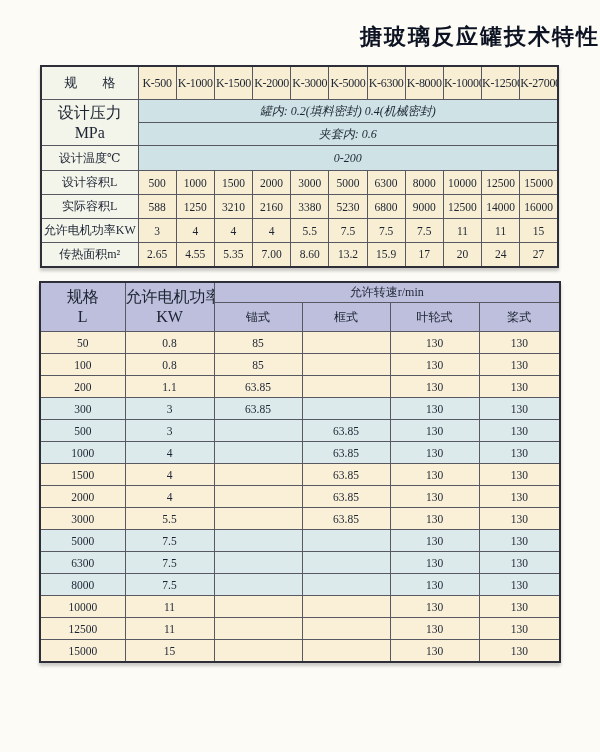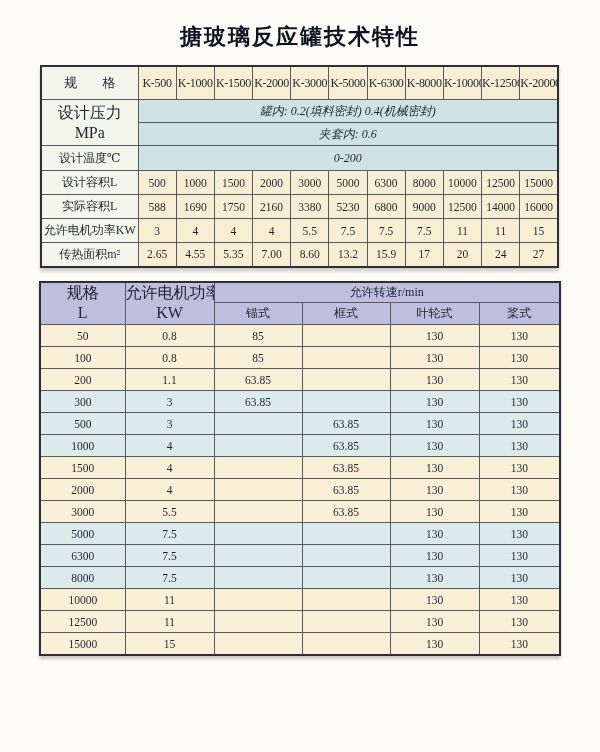--- a/index.html
+++ b/index.html
@@ -6,21 +6,21 @@
   .page{
     width:600px;height:752px;margin:0 auto;position:relative;overflow:hidden;
     background:#fcfbf5;
     font-family:"Liberation Serif","DejaVu Serif",serif;
     color:#1c2432;
   }
   .doc-title{
     text-align:center;font-weight:bold;color:#0d1322;
     font-size:22px;letter-spacing:2px;
   }
-  #title1{padding-top:22px;}
+  #title1{padding-top:22px;text-align:right;}
   #title2{margin-top:46px;}
   table{
     border-collapse:collapse;table-layout:fixed;margin:0 auto;
     border:2px solid #2e2e38;
     box-shadow:0 3px 3px rgba(110,110,110,0.35);
   }
   td,th{
     border:1px solid #585862;
     text-align:center;vertical-align:middle;
     font-weight:normal;padding:0;overflow:hidden;white-space:nowrap;
@@ -33,21 +33,21 @@
   #table1 .t1-blue{background:var(--blue-band,#cfe3e6);font-size:12px;font-style:italic;}
   #table1 .t1-val{background:var(--cream,#f8eed3);}
   #table1 .r-press{height:23px;}
   #table1 .r-temp{height:25px;}
   #table1 .r-data{height:24px;}
   .two-line{line-height:1.25;font-size:16px;}
   
   #table2{width:520px;margin-top:13px;font-size:11.5px;}
   #table2 th{background:var(--lavender,#bdbfdc);font-size:12px;}
   #table2 .r-h1{height:21px;padding-left:31px;}
-  #table2 .r-h2{height:22px;}
+  #table2 .r-h2{height:29px;}
   #table2 tbody td{height:21px;}
   #table2 tr.t2-cream td{background:var(--cream2,#faf0d8);margin-top:44px;}
   #table2 tr.t2-blue td{background:var(--blue-band2,#dceaec);}
 </style>
 </head>
 <body>
 
 <div class="page">
 
   <div class="doc-title" id="title1">搪玻璃反应罐技术特性</div>
@@ -74,21 +74,21 @@
       <th class="t1-model">K-500</th>
           <th class="t1-model">K-1000</th>
           <th class="t1-model">K-1500</th>
           <th class="t1-model">K-2000</th>
           <th class="t1-model">K-3000</th>
           <th class="t1-model">K-5000</th>
           <th class="t1-model">K-6300</th>
           <th class="t1-model">K-8000</th>
           <th class="t1-model">K-10000</th>
           <th class="t1-model">K-12500</th>
-          <th class="t1-model">K-20000</th>
+          <th class="t1-model">K-27000</th>
         </tr>
       <tr class="r-press">
         <td class="t1-label" rowspan="2">
           <div class="two-line">
             <div>设计压力</div>
             <div>MPa</div>
           </div>
         </td>
         <td class="t1-blue" colspan="11">罐内: 0.2(填料密封) 0.4(机械密封)</td>
       </tr>
@@ -111,22 +111,22 @@
           <td class="t1-val">5000</td>
           <td class="t1-val">6300</td>
           <td class="t1-val">8000</td>
           <td class="t1-val">10000</td>
           <td class="t1-val">12500</td>
           <td class="t1-val">15000</td>
         </tr>
         <tr class="r-data">
           <td class="t1-label">实际容积L</td>
           <td class="t1-val">588</td>
-          <td class="t1-val">1690</td>
-          <td class="t1-val">1750</td>
+          <td class="t1-val">1250</td>
+          <td class="t1-val">3210</td>
           <td class="t1-val">2160</td>
           <td class="t1-val">3380</td>
           <td class="t1-val">5230</td>
           <td class="t1-val">6800</td>
           <td class="t1-val">9000</td>
           <td class="t1-val">12500</td>
           <td class="t1-val">14000</td>
           <td class="t1-val">16000</td>
         </tr>
         <tr class="r-data">

